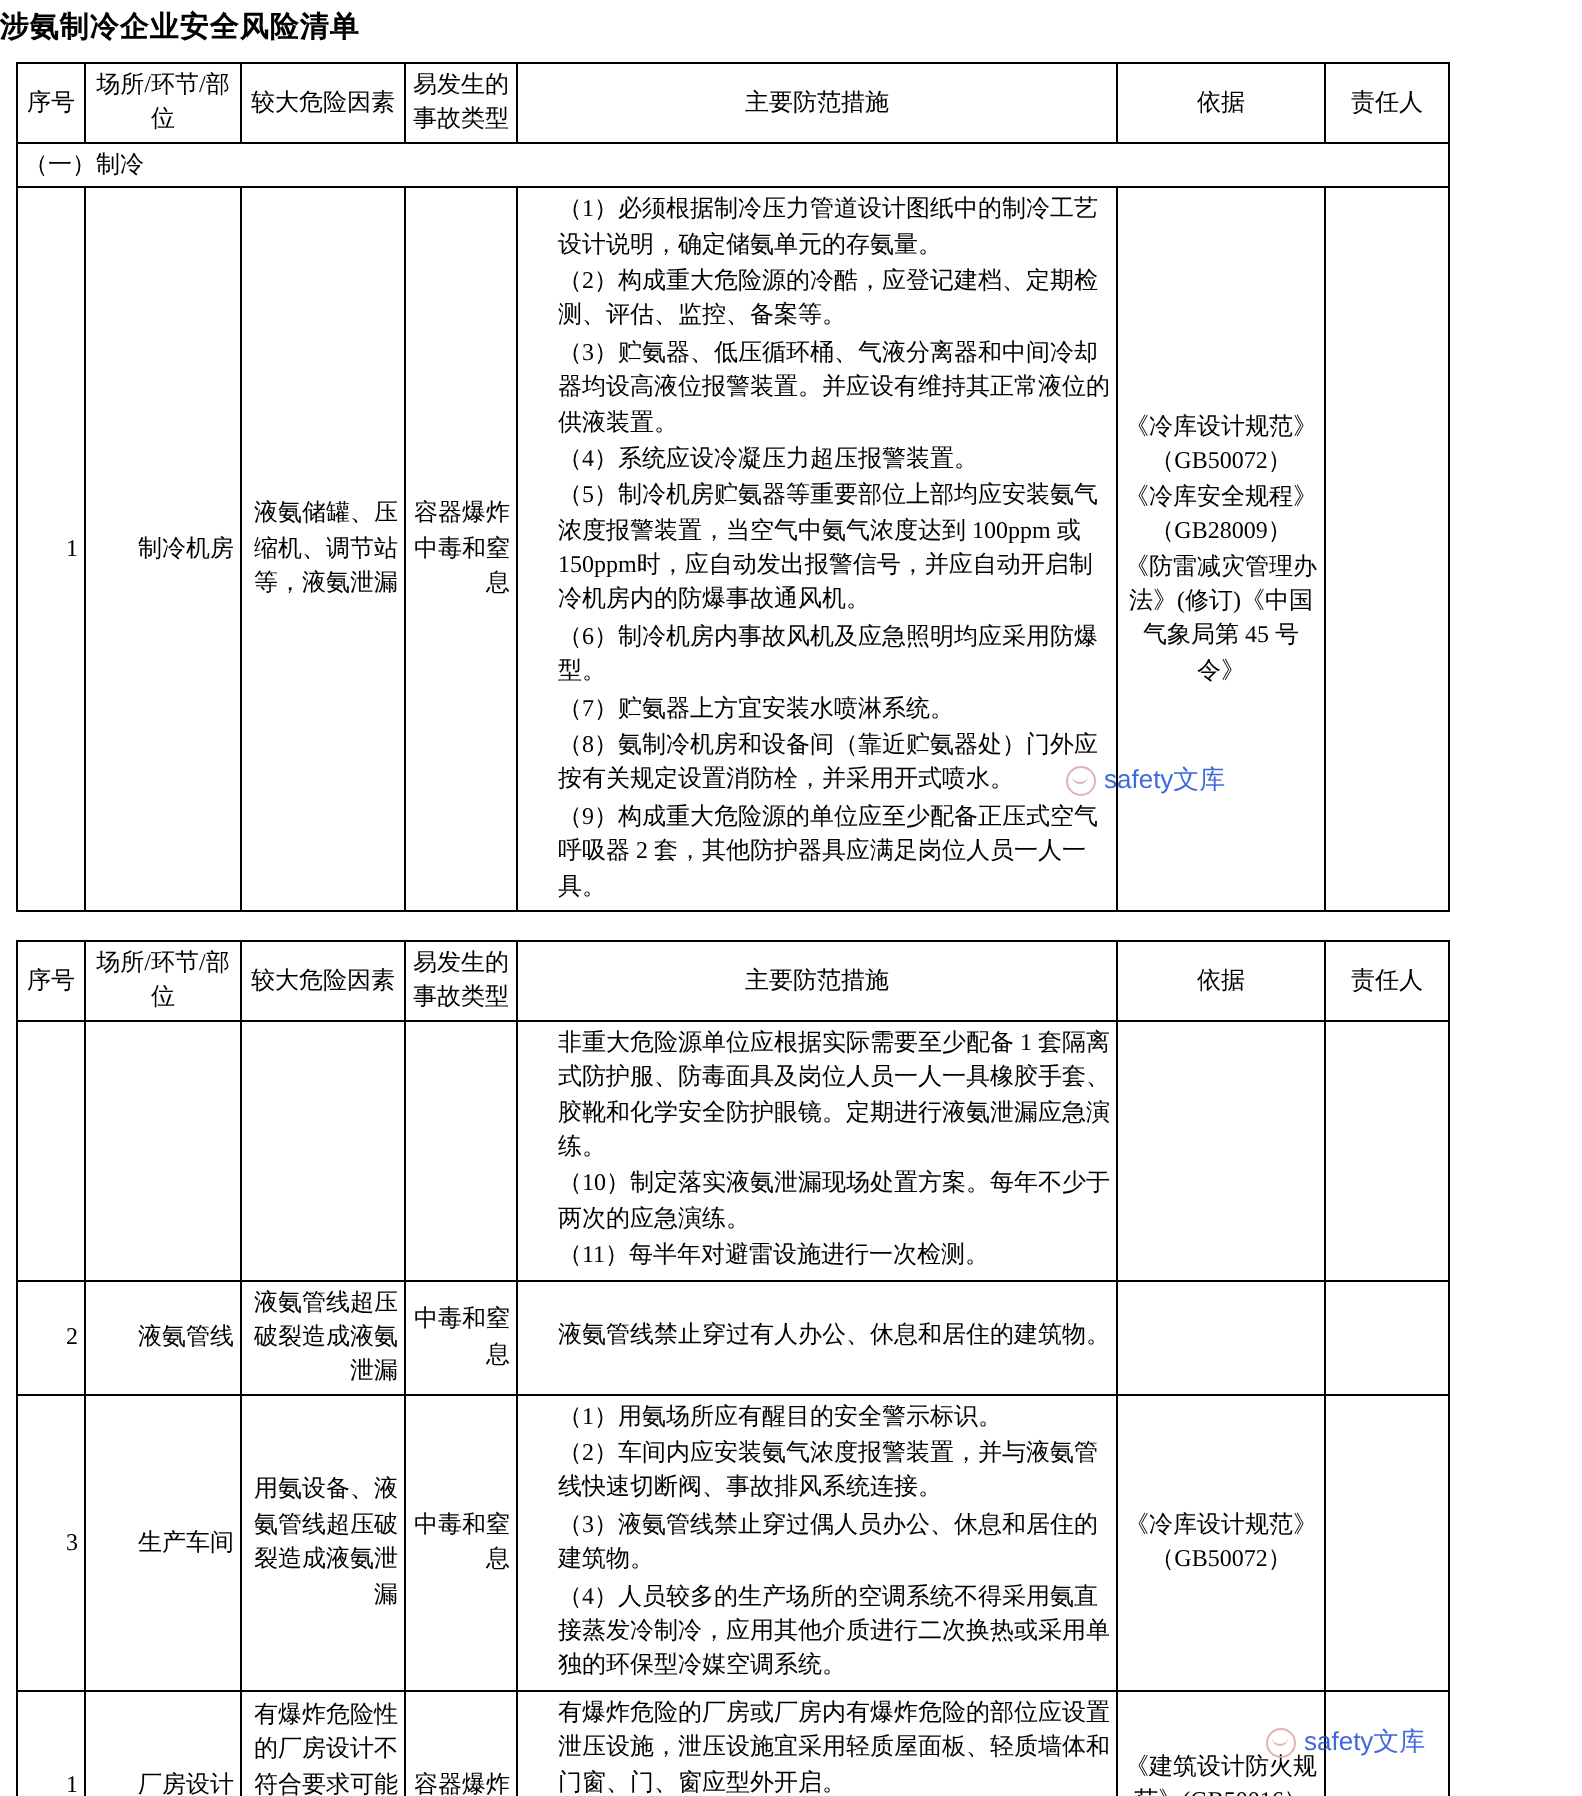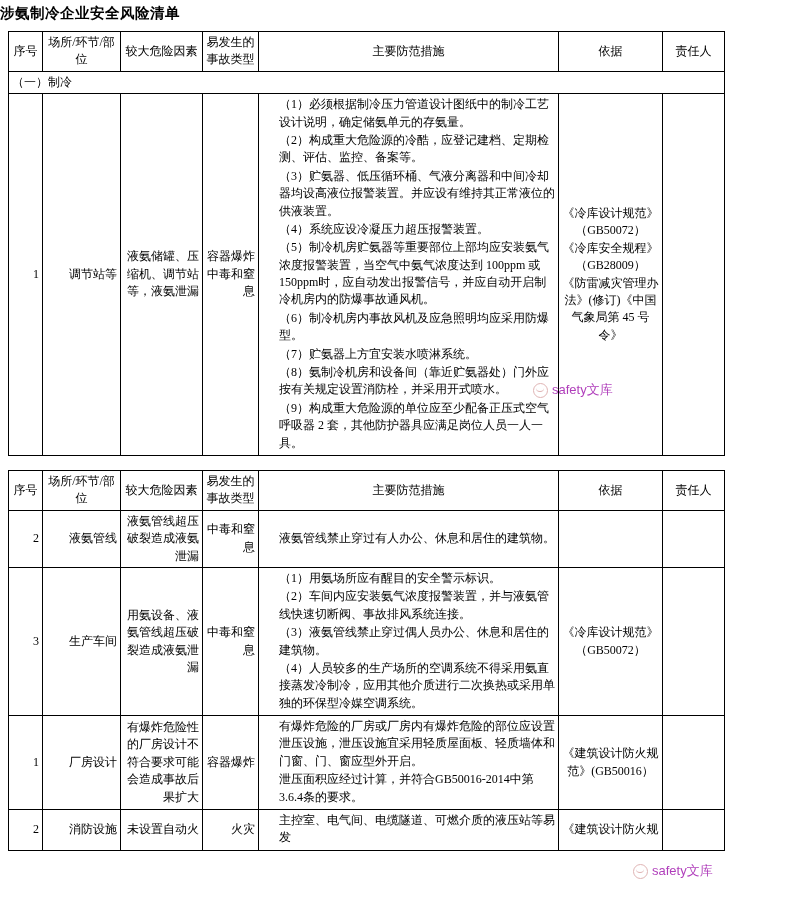--- a/index.html
+++ b/index.html
@@ -81,21 +81,21 @@
     text-align: right;
     vertical-align: middle;
     padding: 3px 4px;
     line-height: 1.5;
   }
   .mid { vertical-align: middle; text-align: right; }
 
   .watermark {
     position: absolute;
     font-size: 13px;
-    color: #a21caf;
+    color: #1d4ed8;
     font-family: "Liberation Sans", sans-serif;
     display: flex;
     align-items: center;
     gap: 4px;
     opacity: 0.85;
     pointer-events: none;
   }
   .watermark .wm-circle {
     width: 13px;
     height: 13px;
@@ -142,21 +142,21 @@
         <td>依据</td>
         <td>责任人</td>
       </tr>
     </thead>
     <tbody>
       <tr class="section-row">
         <td colspan="7">（一）制冷</td>
       </tr>
       <tr>
         <td class="mid">1</td>
-        <td class="mid">调节站等</td>
+        <td class="mid">制冷机房</td>
         <td class="factor-cell">液氨储罐、压缩机、调节站等，液氨泄漏</td>
         <td class="mid">容器爆炸中毒和窒息</td>
         <td class="measure-cell">
           <p>（1）必须根据制冷压力管道设计图纸中的制冷工艺设计说明，确定储氨单元的存氨量。</p>
           <p>（2）构成重大危险源的冷酷，应登记建档、定期检测、评估、监控、备案等。</p>
           <p>（3）贮氨器、低压循环桶、气液分离器和中间冷却器均设高液位报警装置。并应设有维持其正常液位的供液装置。</p>
           <p>（4）系统应设冷凝压力超压报警装置。</p>
           <p>（5）制冷机房贮氨器等重要部位上部均应安装氨气浓度报警装置，当空气中氨气浓度达到 100ppm 或150ppm时，应自动发出报警信号，并应自动开启制冷机房内的防爆事故通风机。</p>
           <p>（6）制冷机房内事故风机及应急照明均应采用防爆型。</p>
           <p>（7）贮氨器上方宜安装水喷淋系统。</p>
@@ -189,20 +189,33 @@
         <td>场所/环节/部位</td>
         <td>较大危险因素</td>
         <td>易发生的事故类型</td>
         <td>主要防范措施</td>
         <td>依据</td>
         <td>责任人</td>
       </tr>
     </thead>
     <tbody>
 
+      <tr>
+        <td class="mid"></td>
+        <td class="mid"></td>
+        <td class="factor-cell"></td>
+        <td class="mid"></td>
+        <td class="measure-cell">
+          <p>非重大危险源单位应根据实际需要至少配备 1 套隔离式防护服、防毒面具及岗位人员一人一具橡胶手套、胶靴和化学安全防护眼镜。定期进行液氨泄漏应急演练。</p>
+          <p>（10）制定落实液氨泄漏现场处置方案。每年不少于两次的应急演练。</p>
+          <p>（11）每半年对避雷设施进行一次检测。</p>
+        </td>
+        <td class="basis-cell"></td>
+        <td class="mid"></td>
+      </tr>
 
       <tr>
         <td class="mid">2</td>
         <td class="mid">液氨管线</td>
         <td class="factor-cell">液氨管线超压破裂造成液氨泄漏</td>
         <td class="mid">中毒和窒息</td>
         <td class="measure-cell">
           <p>液氨管线禁止穿过有人办公、休息和居住的建筑物。</p>
         </td>
         <td class="basis-cell"></td>

